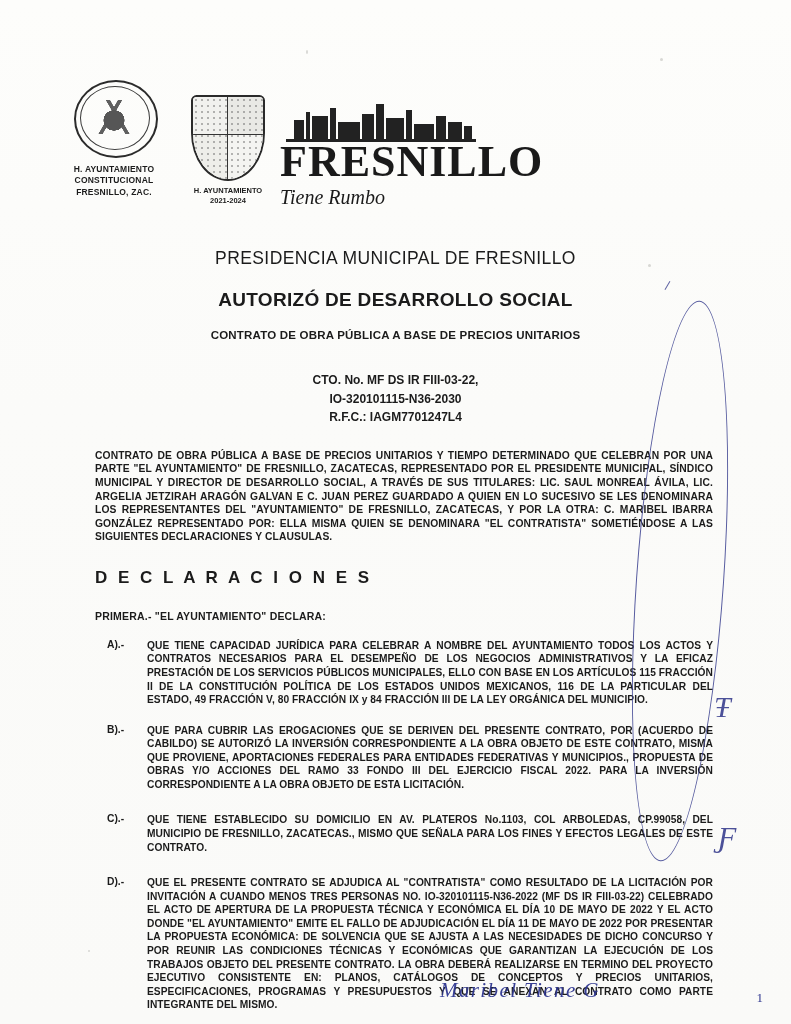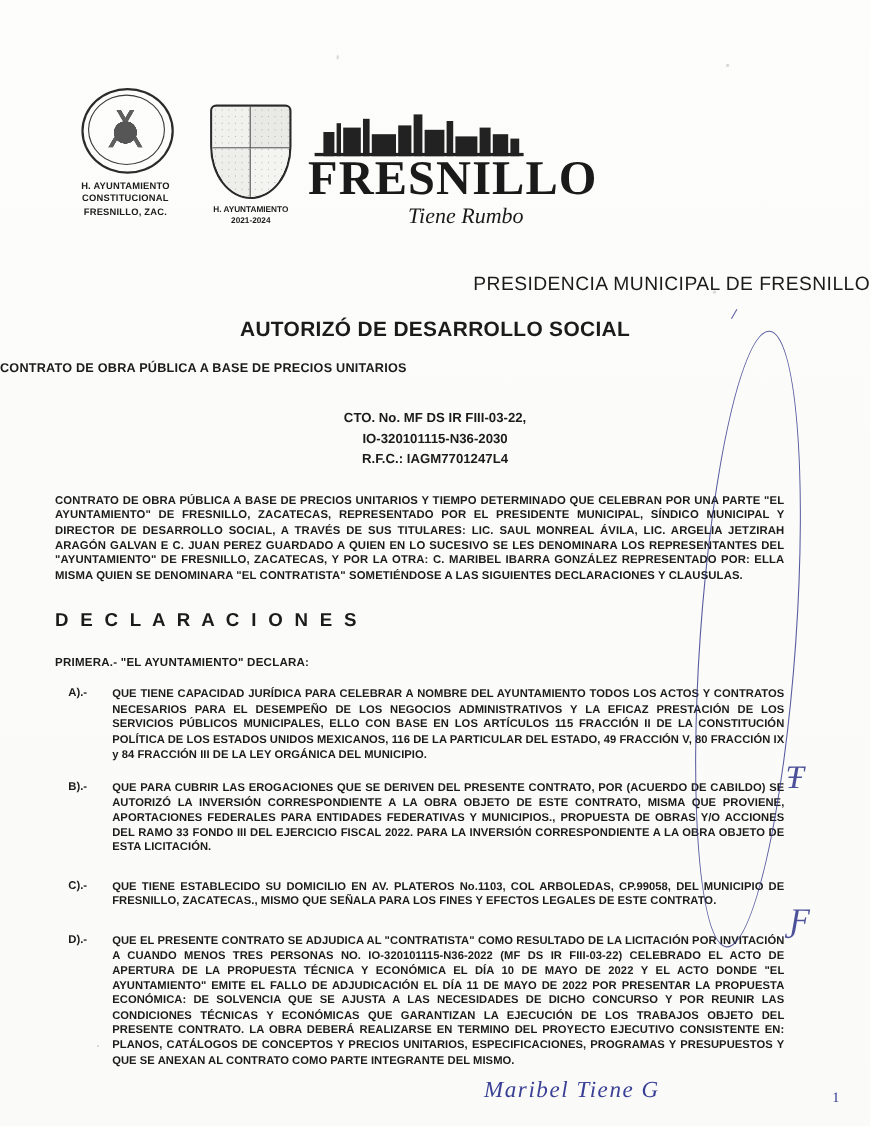--- a/index.html
+++ b/index.html
@@ -146,57 +146,57 @@
     letter-spacing: 1px;
     line-height: 1;
     color: #1a1a1a;
     margin-top: -2px;
   }
   .wordmark .tag {
     font-family: "Liberation Serif", serif;
     font-style: italic;
     font-size: 20px;
     color: #1a1a1a;
-    text-align: right;
     width: 196px;
     margin-top: 2px;
   }
 
   
   .title1 {
-    text-align: right;
+    text-align: center;
     font-size: 17.5px;
     letter-spacing: .4px;
     margin-top: 8px;
   }
   .title2 {
     text-align: center;
     font-size: 19px;
     font-weight: bold;
     letter-spacing: .3px;
     margin-top: 20px;
   }
   .title3 {
+    text-align: center;
     font-size: 11.5px;
     font-weight: bold;
     letter-spacing: .2px;
     margin-top: 18px;
   }
 
   .cto {
     text-align: center;
     font-size: 12px;
     font-weight: bold;
     margin-top: 30px;
     line-height: 1.55;
   }
 
   
   .body-wrap {
-    margin: 22px 78px 0 50px;
+    margin: 22px 78px 0 95px;
   }
   .para {
     font-size: 10.3px;
     line-height: 1.32;
     text-align: justify;
     letter-spacing: .1px;
     font-weight: bold;
   }
   .declarations-head {
     font-size: 17px;

